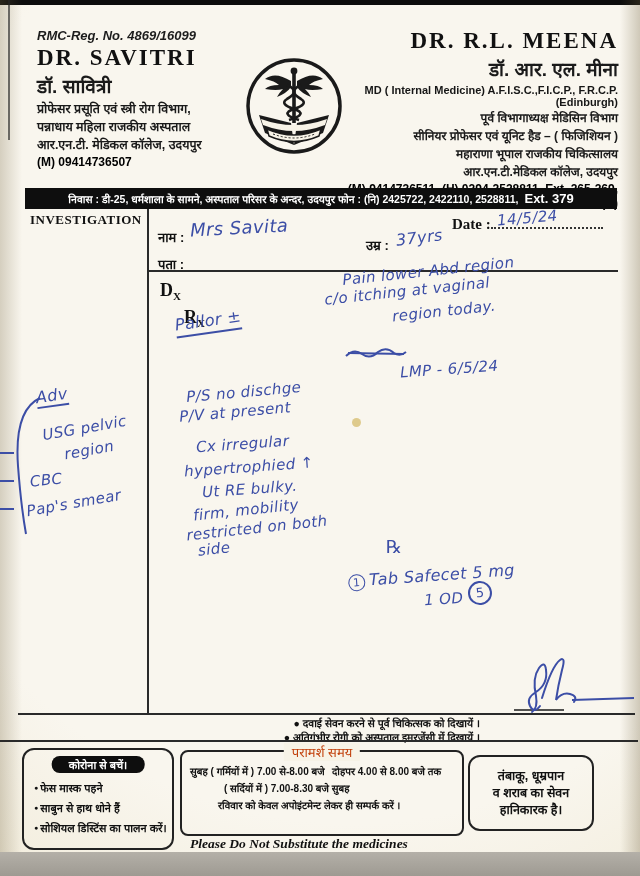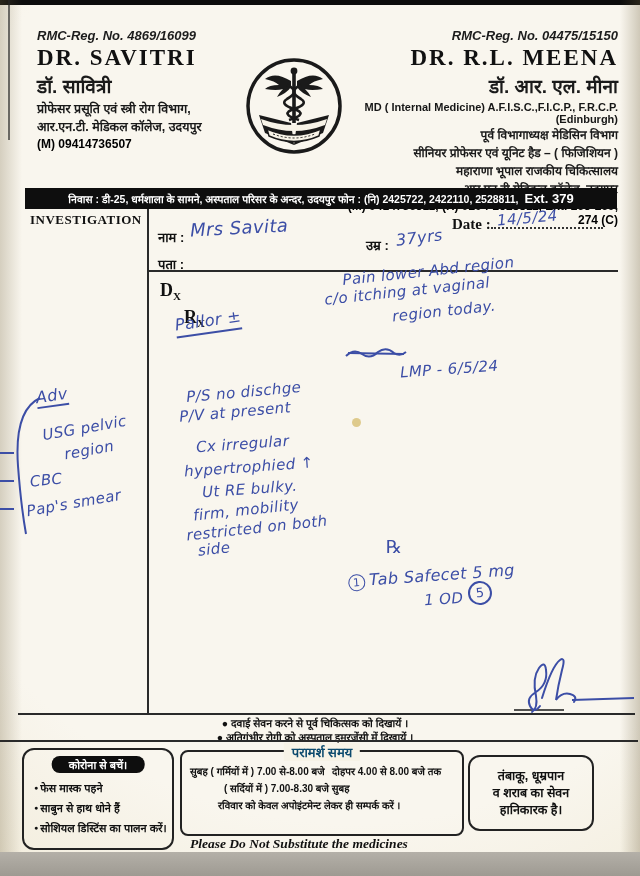--- a/index.html
+++ b/index.html
@@ -80,31 +80,31 @@
   .hw-drug1{left:348px;top:566px;font-size:16px;transform:rotate(-4deg);}
   .hw-drug2{left:424px;top:590px;font-size:15px;transform:rotate(-4deg);}
   .circle-no{display:inline-block;border:1.5px solid #3c4ea6;border-radius:50%;width:15px;height:15px;
     line-height:15px;text-align:center;font-size:11px;font-style:normal;margin-right:4px;}
   .circle-5{position:absolute;left:468px;top:581px;border:2px solid #3c4ea6;border-radius:50%;
     width:20px;height:20px;line-height:20px;text-align:center;font-size:13px;color:#3c4ea6;
     font-family:"DejaVu Sans",cursive,sans-serif;transform:rotate(-6deg);}
   
   .rule1{left:18px;top:713px;width:617px;height:2px;background:#2a2a2a;}
   .rule2{left:0px;top:740px;width:638px;height:2px;background:#2a2a2a;}
-  .notes{left:150px;top:717px;width:330px;text-align:center;}
+  .notes{left:150px;top:717px;width:330px;text-align:right;}
   .note{font-size:10.5px;font-weight:bold;color:#111;line-height:12px;margin-bottom:2px;}
   .corona-box{left:22px;top:748px;width:148px;height:98px;border:2px solid #222;border-radius:12px;}
   .corona-hdr{position:absolute;left:50%;top:6px;transform:translateX(-50%);background:#0e0e0e;color:#fff;
     border-radius:8px;padding:1px 17px;font-size:11px;font-weight:bold;white-space:nowrap;}
   .corona-item{position:absolute;left:10px;font-size:11px;font-weight:bold;color:#111;white-space:nowrap;}
   .corona-item::before{content:"● ";font-size:7px;vertical-align:2px;}
   .ci0{top:30px;} .ci1{top:50px;} .ci2{top:70px;}
   .timing-box{left:180px;top:750px;width:280px;height:82px;border:2px solid #222;border-radius:8px;}
   .timing-title{position:absolute;left:50%;top:-9px;transform:translateX(-50%);background:#f7f3e7;
-    padding:0 8px;font-size:13px;font-weight:bold;color:#0c4a6e;white-space:nowrap;}
+    padding:0 8px;font-size:13px;font-weight:normal;color:#c2410c;white-space:nowrap;}
   .trow{position:absolute;font-size:10px;font-weight:bold;color:#111;white-space:nowrap;}
   .tr1{left:8px;top:12px;} .tr1b{left:150px;top:12px;} .tr2{left:42px;top:29px;} .tr3{left:36px;top:46px;}
   .substitute{left:190px;top:836px;font-family:"Liberation Serif",serif;font-style:italic;font-weight:bold;
     font-size:13.5px;color:#111;}
   .tobacco-box{left:468px;top:755px;width:122px;height:72px;border:2px solid #222;border-radius:12px;
     display:flex;flex-direction:column;justify-content:center;align-items:center;}
   .tob-line{font-size:12.5px;font-weight:bold;color:#111;line-height:17px;}
   .sig{left:512px;top:648px;width:124px;height:72px;}
   .scribble{left:344px;top:344px;width:64px;height:18px;}
   .adv-bracket{left:10px;top:396px;width:34px;height:140px;}
@@ -118,20 +118,21 @@
   <div class="abs left-shade"></div>
   <div class="abs right-shade"></div>
   <div class="abs left-crease"></div>
   <div class="abs stain"></div>
 
   <div class="abs hdr-left">
     <div class="reg">RMC-Reg. No. 4869/16099</div>
     <div class="docname">DR. SAVITRI</div>
     <div class="hname hi">डॉ. सावित्री</div>
     <div class="hi hline">प्रोफेसर प्रसूति एवं स्त्री रोग विभाग,</div>
+    <div class="hi hline">पन्नाधाय महिला राजकीय अस्पताल</div>
     <div class="hi hline">आर.एन.टी. मेडिकल कॉलेज, उदयपुर</div>
     <div class="phone">(M) 09414736507</div>
   </div>
 
   <svg class="abs emblem" viewBox="0 0 98 98">
     <circle cx="49" cy="49" r="46" fill="none" stroke="#1a1a1a" stroke-width="3.5"></circle>
 
     <path d="M14 58 L46 66 L49 88 L20 76 Z" fill="#1a1a1a"></path>
     <path d="M84 58 L52 66 L49 88 L78 76 Z" fill="#1a1a1a"></path>
     <path d="M16 62 Q49 74 82 62 L80 68 Q49 80 18 68 Z" fill="#f7f3e7"></path>
@@ -143,21 +144,20 @@
     <circle cx="49" cy="14" r="3.4" fill="#1a1a1a"></circle>
 
     <path d="M46 24 Q30 14 20 22 Q30 24 34 28 Q24 28 20 32 Q32 34 38 32 Q34 36 32 40 Q42 36 46 30 Z" fill="#1a1a1a"></path>
     <path d="M52 24 Q68 14 78 22 Q68 24 64 28 Q74 28 78 32 Q66 34 60 32 Q64 36 66 40 Q56 36 52 30 Z" fill="#1a1a1a"></path>
 
     <path d="M42 28 Q56 34 42 42 Q34 47 49 52 Q64 57 44 63" fill="none" stroke="#1a1a1a" stroke-width="2.6"></path>
     <path d="M56 28 Q42 34 56 42 Q64 47 49 52 Q34 57 54 63" fill="none" stroke="#1a1a1a" stroke-width="2.6"></path>
   </svg>
 
   <div class="abs hdr-right">
-    <div class="reg">RMC-Reg. No. 04475/15150</div>
     <div class="docname">DR. R.L. MEENA</div>
     <div class="hname hi">डॉ. आर. एल. मीना</div>
     <div class="quals">MD ( Internal Medicine) A.F.I.S.C.,F.I.C.P., F.R.C.P. (Edinburgh)</div>
     <div class="hi hline-r">पूर्व विभागाध्यक्ष मेडिसिन विभाग</div>
     <div class="hi hline-r">सीनियर प्रोफेसर एवं यूनिट हैड – ( फिजिशियन )</div>
     <div class="hi hline-r">महाराणा भूपाल राजकीय चिकित्सालय</div>
     <div class="hi hline-r">आर.एन.टी.मेडिकल कॉलेज, उदयपुर</div>
     <div class="phone">(M) 9414736511, (H) 0294-2528811, Ext. 265-269, 274 (C)</div>
   </div>
 

